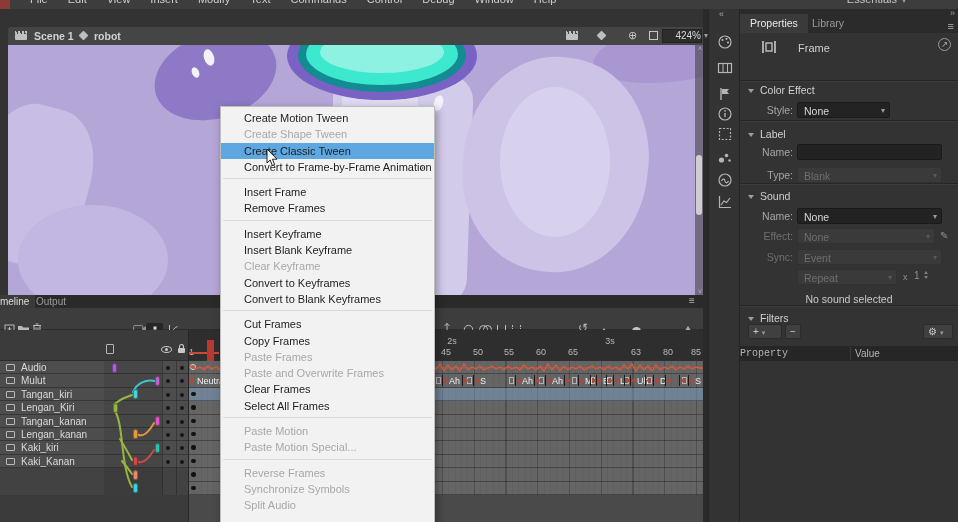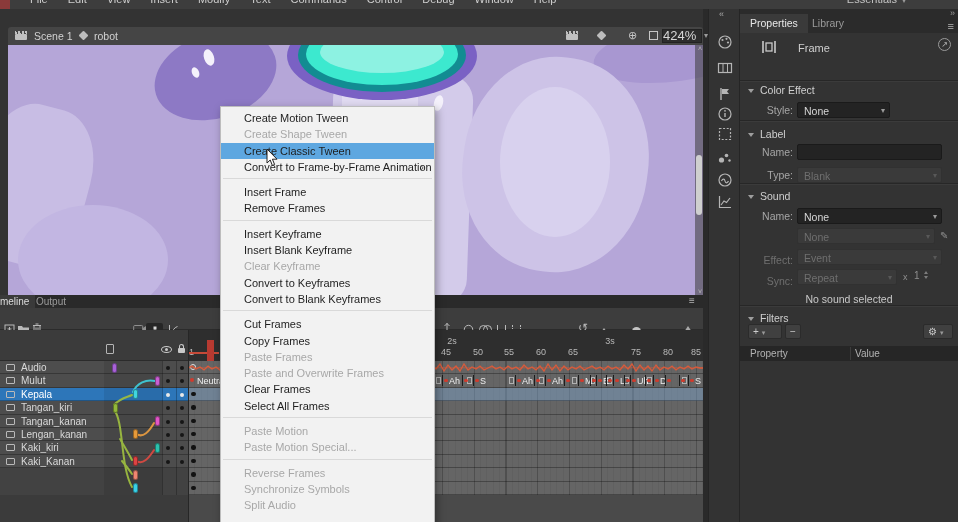--- a/index.html
+++ b/index.html
@@ -18,29 +18,29 @@
 
   
   .doctabs{position:absolute;left:0;top:6px;width:703px;height:21px;background:#343434;border-bottom:1px solid #272727;}
   .doctab{position:absolute;left:0;top:0;height:21px;width:128px;background:#424242;border-right:1px solid #262626;
           color:#d8d8d8;font-size:10.5px;display:flex;align-items:center;padding:4px 8px 0 6px;}
   .tabclose{margin-left:10px;color:#9f9f9f;font-size:11px;}
 
   
   .editbar{position:absolute;left:8px;top:27px;width:695px;height:18px;background:#454545;
            border-radius:3px 3px 0 0;font-size:10.5px;color:#d2d2d2;z-index:2;}
-  .eb-txt{position:absolute;top:2.5px;white-space:nowrap;}
+  .eb-txt{position:absolute;top:2.5px;white-space:nowrap;font-weight:bold;}
   .clapper{position:absolute;width:12px;height:9px;}
   .clapper .b{position:absolute;left:0;top:3px;width:12px;height:6px;background:#c0c0c0;border-radius:1px;}
   .clapper .t{position:absolute;left:0;top:0;width:12px;height:3px;background:repeating-linear-gradient(75deg,#c0c0c0 0 2px,#454545 2px 3.5px);}
   .sym-ico{position:absolute;width:7px;height:7px;background:#bdbdbd;transform:rotate(45deg);border-radius:1px;}
   .eb-cross{position:absolute;font-size:11px;color:#c6c6c6;top:2px;}
   .eb-frame{position:absolute;top:4px;width:9px;height:9px;border:1.4px solid #c6c6c6;}
   .zoombox{position:absolute;left:654px;top:2px;width:40px;height:14px;background:#2d2d2d;border:1px solid #222;
-           color:#d6d6d6;font-size:13px;text-align:left;line-height:12px;}
+           color:#d6d6d6;font-size:10px;text-align:right;line-height:12px;}
   .eb-chv{position:absolute;left:696px;top:4px;font-size:8px;color:#9a9a9a;}
 
   
   .stage{position:absolute;left:8px;top:45px;width:695px;height:250px;background:#b5a6d8;overflow:hidden;}
   .shape{position:absolute;}
   .vsb-track{position:absolute;right:0;top:0;width:8px;height:250px;background:rgba(58,58,58,.55);}
   .vsb-thumb{position:absolute;right:1px;top:110px;width:6px;height:60px;background:#cfcfcf;border-radius:3px;}
   .vsb-arr{position:absolute;right:1px;font-size:7px;color:#b9b9b9;}
 
   
@@ -133,41 +133,41 @@
   .p-menu{position:absolute;right:4px;top:12px;color:#b5b5b5;font-size:11px;}
   .sel-type{position:absolute;left:58px;top:34px;font-size:11px;color:#cfcfcf;}
   .share{position:absolute;left:198px;top:30px;width:13px;height:13px;border:1px solid #9a9a9a;border-radius:50%;
          color:#b5b5b5;font-size:8px;text-align:center;line-height:12px;}
   .hr{position:absolute;left:0;width:218px;border-top:1px solid #272727;box-shadow:0 1px 0 rgba(255,255,255,.04);}
   .sec{position:absolute;left:8px;font-size:10.5px;color:#cfcfcf;white-space:nowrap;}
   .sec .tri-d{display:inline-block;width:0;height:0;border-left:3.5px solid transparent;border-right:3.5px solid transparent;
           border-top:4.5px solid #9e9e9e;margin-right:6px;vertical-align:1px;}
   .p-row{position:absolute;left:0;width:218px;height:17px;}
   .p-lbl{position:absolute;left:0;top:2px;width:53px;text-align:right;font-size:10.5px;color:#a6a6a6;}
-  .p-lbl.dim{color:#6f6f6f;margin-top:24px;}
+  .p-lbl.dim{color:#6f6f6f;}
   .dd{position:absolute;top:0;height:16px;background:#232323;border:1px solid #1a1a1a;border-radius:2px;
       color:#d6d6d6;font-size:10.5px;padding:1.5px 16px 0 6px;}
   .dd .chv{position:absolute;right:4px;top:3px;font-size:8px;color:#9a9a9a;}
   .dd.disabled{background:#3a3a3a;border-color:#313131;color:#6f6f6f;}
   .dd.disabled .chv{color:#585858;}
   .tin{position:absolute;top:0;height:16px;background:#232323;border:1px solid #1a1a1a;border-radius:2px;
        color:#d6d6d6;font-size:10.5px;padding:1.5px 6px 0 6px;}
   .pencil{position:absolute;left:200px;top:2px;color:#8f8f8f;font-size:10px;}
   .loopx{position:absolute;left:163px;top:3px;color:#8f8f8f;font-size:9px;}
   .stepper{position:absolute;left:174px;top:1px;color:#8f8f8f;font-size:10px;}
   .stepper .arrs{position:absolute;left:10px;top:1px;}
   .stepper .arrs i{display:block;width:0;height:0;border-left:2.5px solid transparent;border-right:2.5px solid transparent;}
   .stepper .arrs .up{border-bottom:3px solid #7d7d7d;margin-bottom:1.5px;}
   .stepper .arrs .dn{border-top:3px solid #7d7d7d;}
   .snd-status{position:absolute;left:0;top:285px;width:218px;text-align:center;font-size:10.5px;color:#c9c9c9;}
   .fbtn{position:absolute;top:316px;height:15px;background:#404040;border:1px solid #2b2b2b;border-radius:2px;
         color:#ccc;font-size:10px;padding:1px 4px 0 4px;}
   .fbtn .chv{font-size:7px;color:#9a9a9a;margin-left:3px;}
   .fth{position:absolute;left:0;top:338px;width:218px;height:15px;background:#262626;color:#b3b3b3;font-size:10px;}
-  .fth .c1{position:absolute;left:10px;top:2px;} .fth .c2{position:absolute;left:115px;top:2px;}
+  .fth .c1{position:absolute;left:0;top:2px;font-family:Liberation Mono, monospace;} .fth .c2{position:absolute;left:115px;top:2px;}
   .fth .cd{position:absolute;left:110px;top:1px;width:1px;height:13px;background:#3d3d3d;}
 </style>
 </head>
 <body>
 
 <div id="app">
 
   <div class="menubar">
     <div class="mb-logo"></div>
     <div style="display:flex">
@@ -301,35 +301,35 @@
           <span class="l-dot c2"></span>
         </div>
 
         <div class="layer-row">
           <span class="l-icon"></span>
           <span class="l-name">Mulut</span>
           <span class="l-dot c1"></span>
           <span class="l-dot c2"></span>
         </div>
 
-        <div class="layer-row selected">
-          <span class="l-icon"></span>
-          <span class="l-name">Kepala</span>
-          <span class="l-dot c1"></span>
-          <span class="l-dot c2"></span>
-        </div>
 
 
         <div class="layer-row">
           <span class="l-icon"></span>
           <span class="l-name">Tangan_kiri</span>
           <span class="l-dot c1"></span>
           <span class="l-dot c2"></span>
         </div>
 
+        <div class="layer-row">
+          <span class="l-icon"></span>
+          <span class="l-name">Lengan_Kiri</span>
+          <span class="l-dot c1"></span>
+          <span class="l-dot c2"></span>
+        </div>
 
         <div class="layer-row">
           <span class="l-icon"></span>
           <span class="l-name">Tangan_kanan</span>
           <span class="l-dot c1"></span>
           <span class="l-dot c2"></span>
         </div>
 
         <div class="layer-row">
           <span class="l-icon"></span>
@@ -420,21 +420,21 @@
         <span class="r-sec" style="top: 41px; left: 610px;">3s</span>
       </div>
     <div>
 
     <span class="r-num" style="top: 52px; left: 446px;">45</span>
         <span class="r-num" style="top: 52px; left: 478px;">50</span>
         <span class="r-num" style="top: 52px; left: 509px;">55</span>
         <span class="r-num" style="top: 52px; left: 541px;">60</span>
         <span class="r-num" style="top: 52px; left: 573px;">65</span>
         <span class="r-num" style="top: 68px; left: 604px;">70</span>
-        <span class="r-num" style="top: 52px; left: 636px;">75</span>
+        <span class="r-num" style="top: 52px; left: 636px;">63</span>
         <span class="r-num" style="top: 52px; left: 668px;">80</span>
         <span class="r-num" style="top: 52px; left: 696px;">85</span>
       </div>
     <div class="redline"></div>
     <div class="playhead"></div>
 
     <div class="grid">
 
         <div class="grid-row">
 

